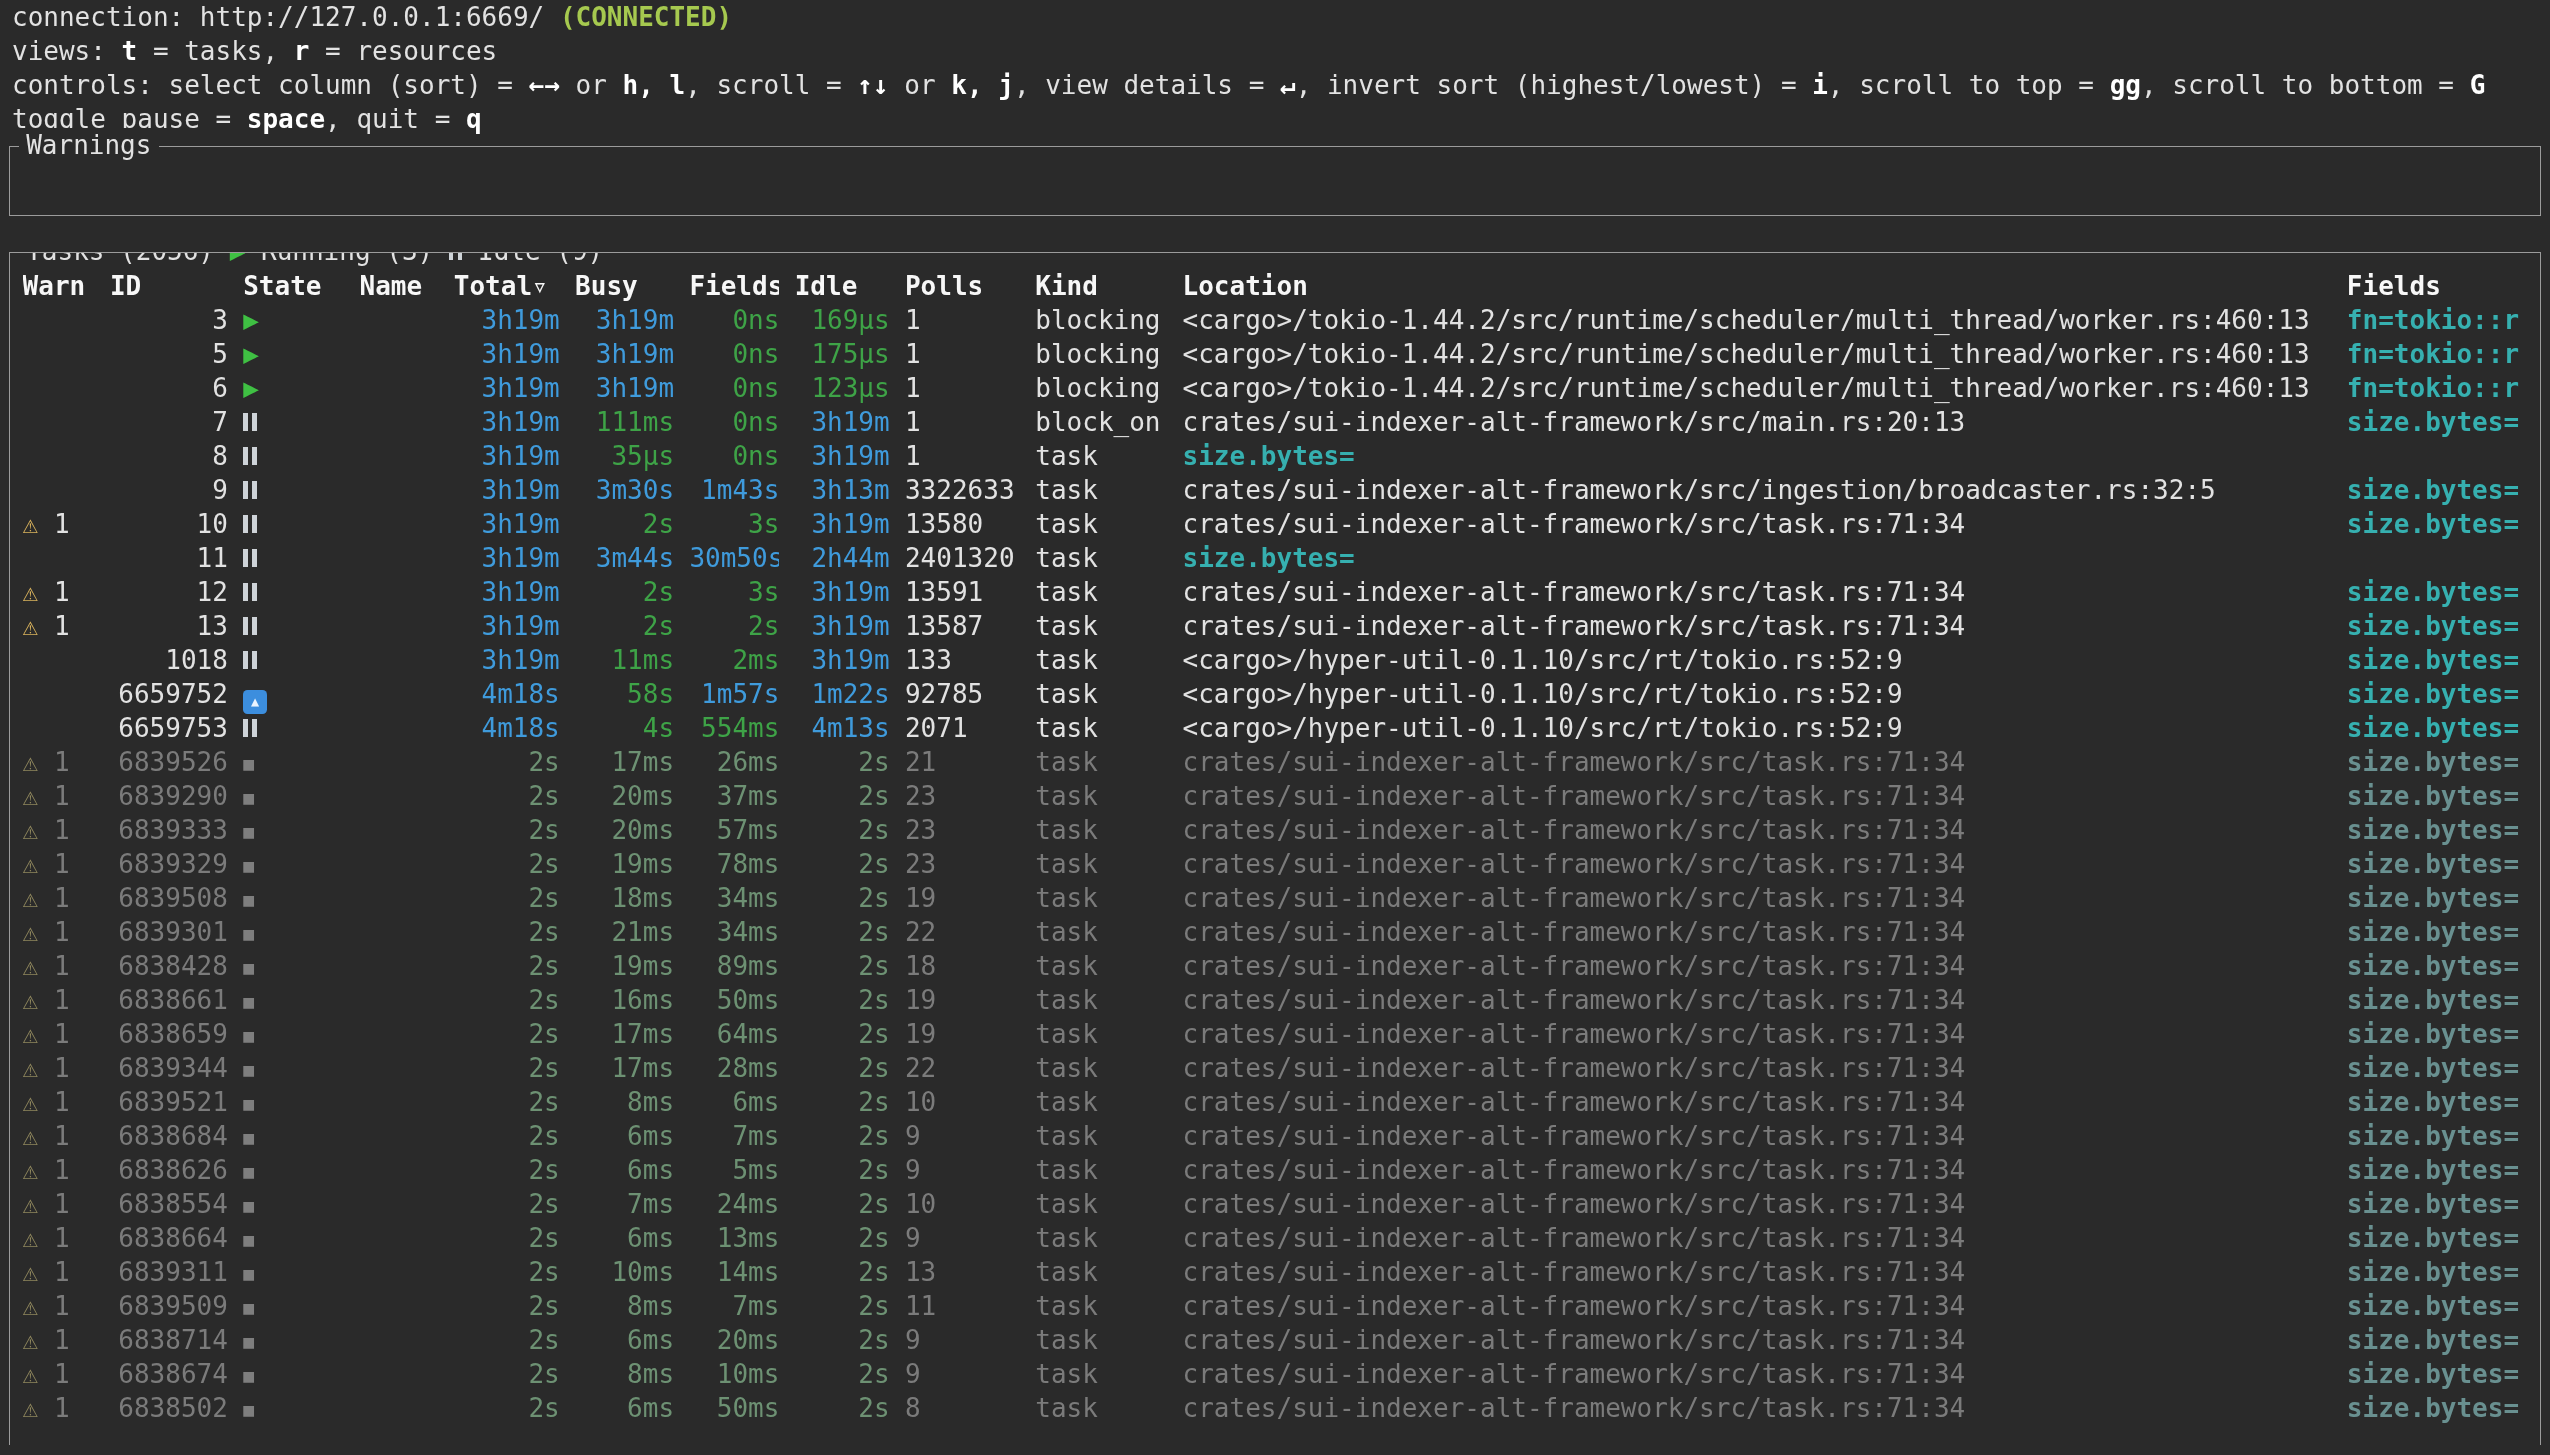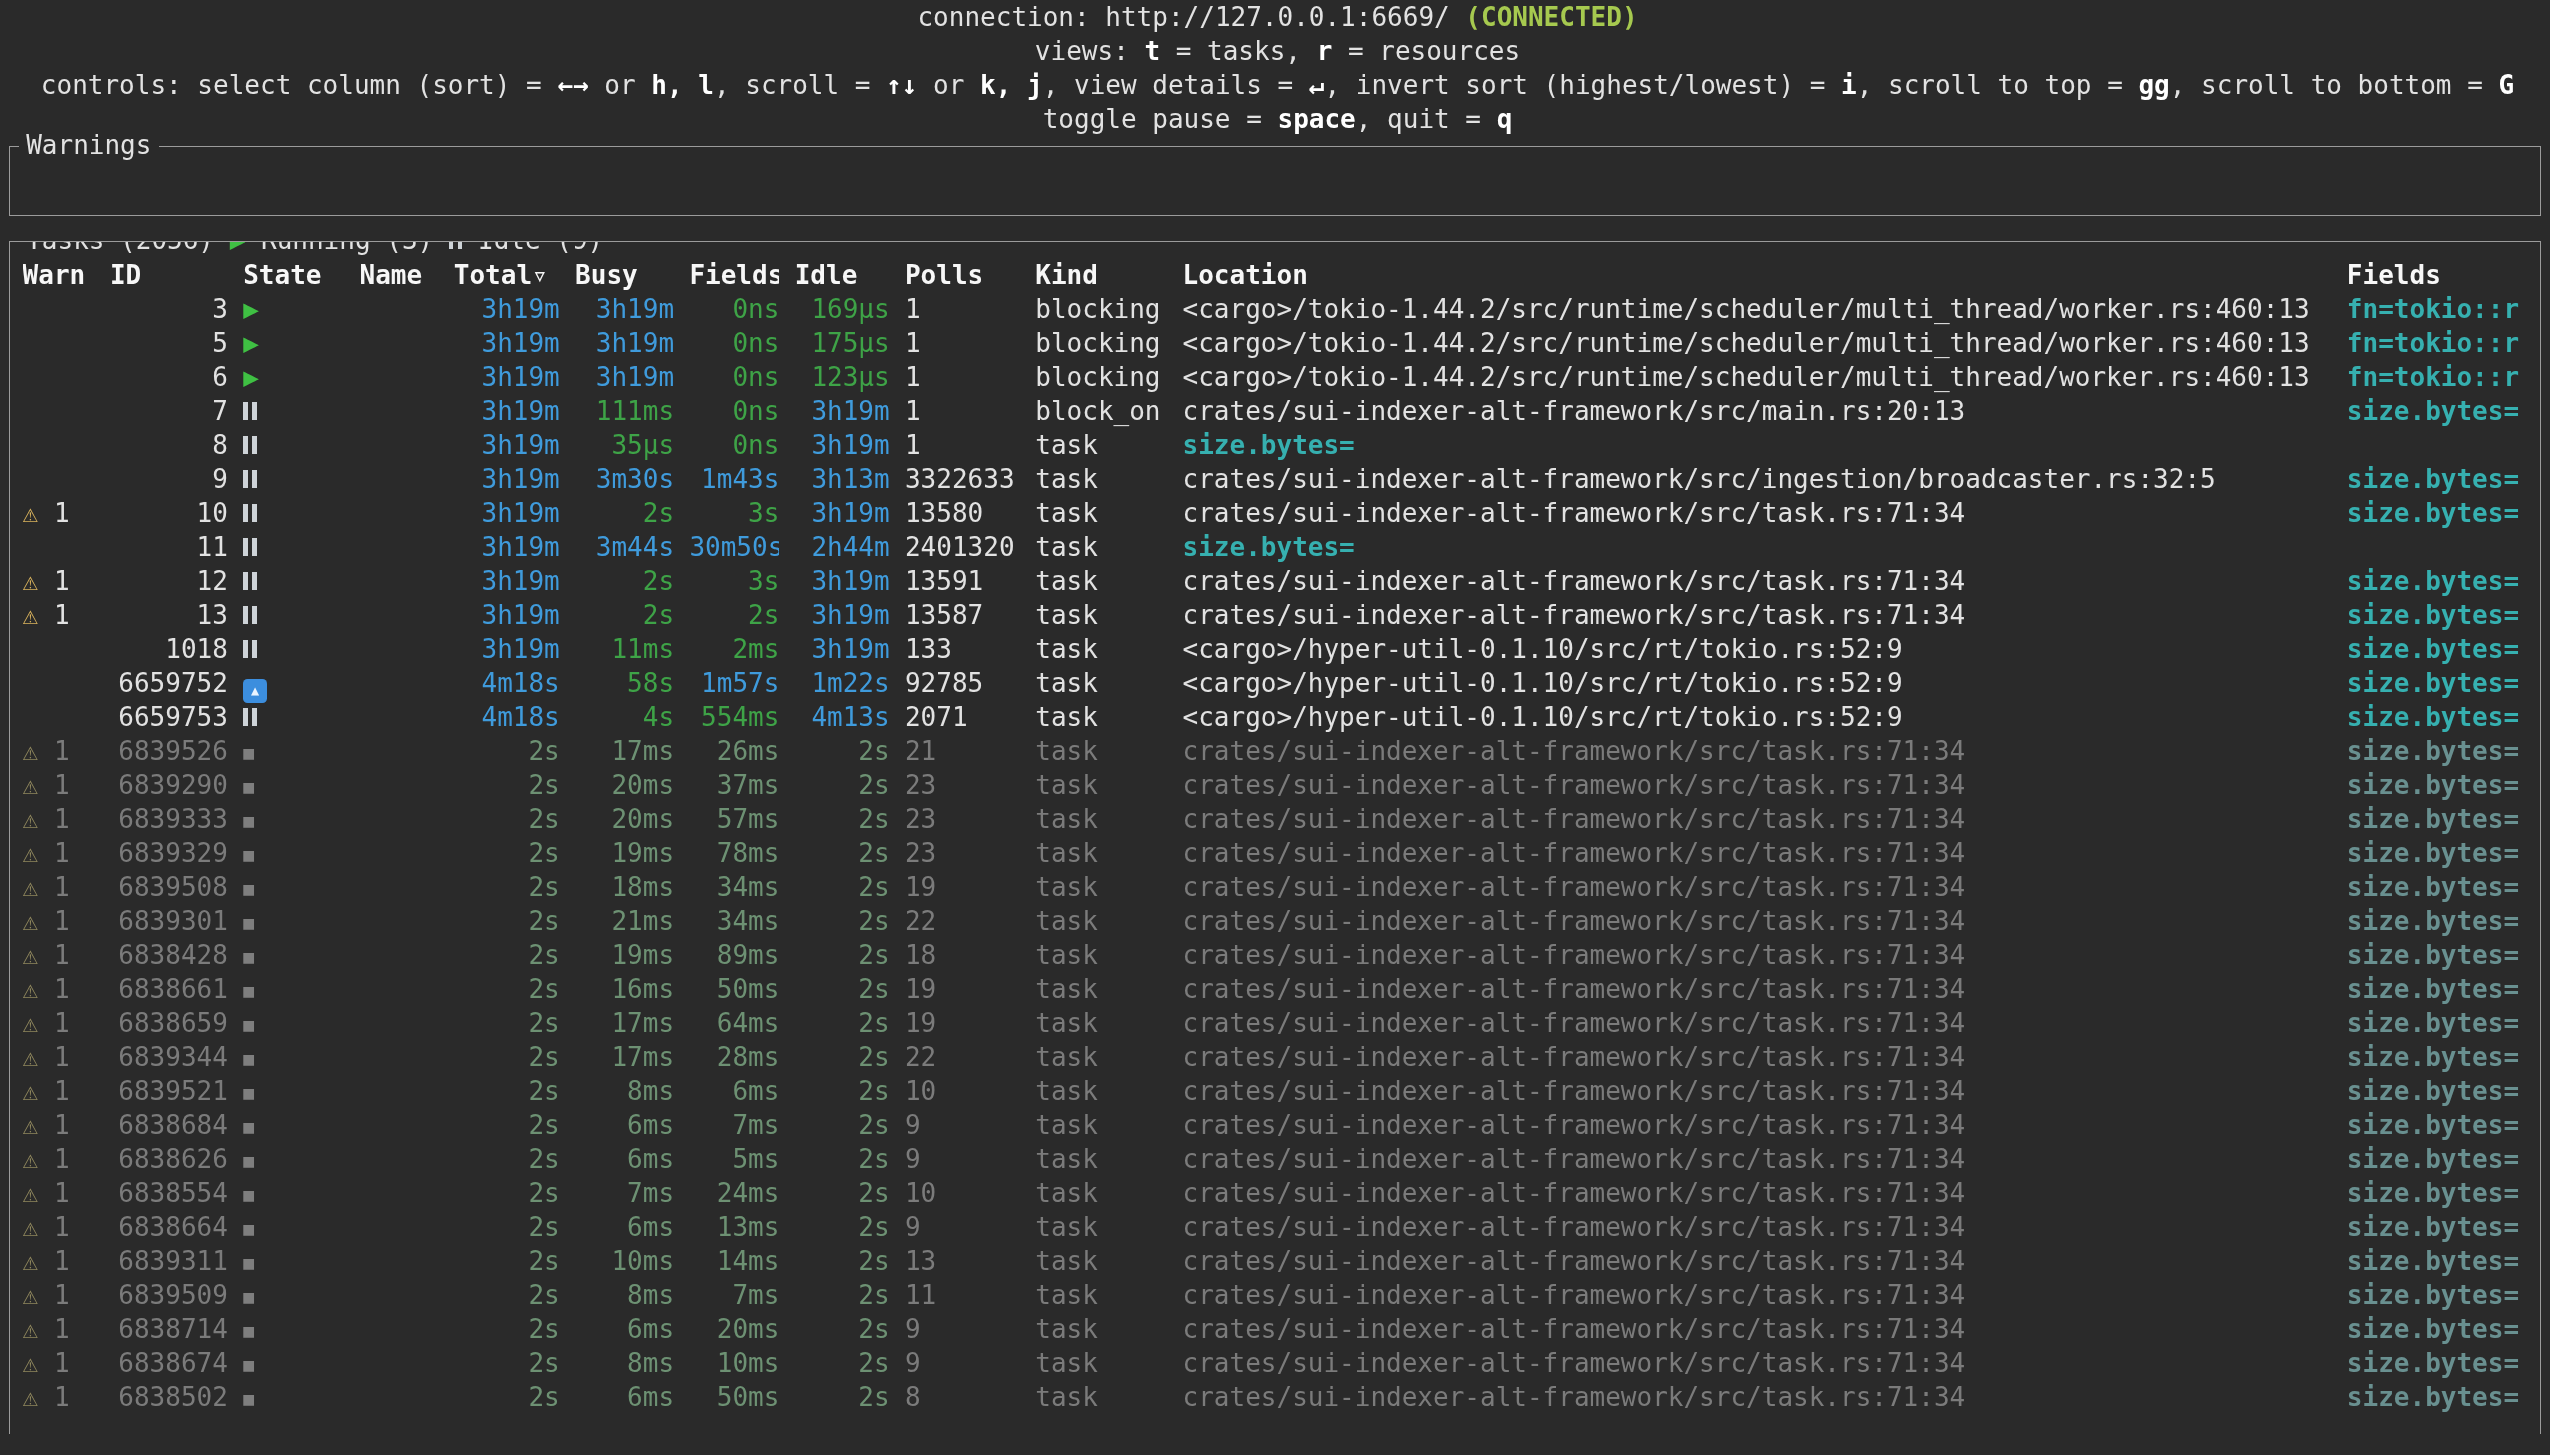--- a/index.html
+++ b/index.html
@@ -5,36 +5,36 @@
   html,body{margin:0;padding:0;background:#000;}
   .screen{
     position:relative;
     width:2550px;height:1456px;
     background:var(--background,#2a2a2a);
     color:var(--foreground,#e2e2e2);
     font-family:"DejaVu Sans Mono","Liberation Mono",monospace;
     font-size:26px;line-height:34px;
     overflow:hidden;
   }
-  .tline{height:34px;padding-left:5px;white-space:pre;overflow:hidden;text-align:center;}
+  .tline{height:34px;padding-left:12px;white-space:pre;overflow:hidden;}
   .seg-n{color:var(--foreground,#e2e2e2);}
   .seg-b{font-weight:bold;color:#ffffff;}
   .seg-green{font-weight:bold;color:var(--connected_green,#a6c94f);}
 
   .box{position:relative;border:1.8px solid var(--border_grey,#9b9b9b);margin:0 9px;box-sizing:border-box;}
   .box-title{
     position:absolute;top:-19px;left:9px;
     background:var(--background,#2a2a2a);
     padding:0 7.2px;white-space:pre;
   }
   .warnings-box{margin-top:10px;padding:20px 12.6px 14.4px;}
   .warn-line{height:34px;white-space:pre;overflow:hidden;}
   .warn-icon{color:var(--warning_yellow,#d8b25c);}
 
-  .tasks-box{margin-top:25px;height:1193px;border-bottom:none;padding:16px 5.4px 0 12.6px;overflow:hidden;}
+  .tasks-box{margin-top:36px;height:1193px;border-bottom:none;padding:16px 5.4px 0 12.6px;overflow:hidden;}
 
   .grid{
     display:grid;
     grid-template-columns:72px 118px 101px 79px 106px 99px 90px 95px 115px 132px 1149px minmax(0,1fr);
     column-gap:15.3px;
     height:34px;align-items:center;
   }
   .grid > span{white-space:pre;overflow:hidden;display:block;}
   .thead > span{font-weight:bold;color:#f7f7f7;}
   .sort-indicator{font-weight:normal;}

